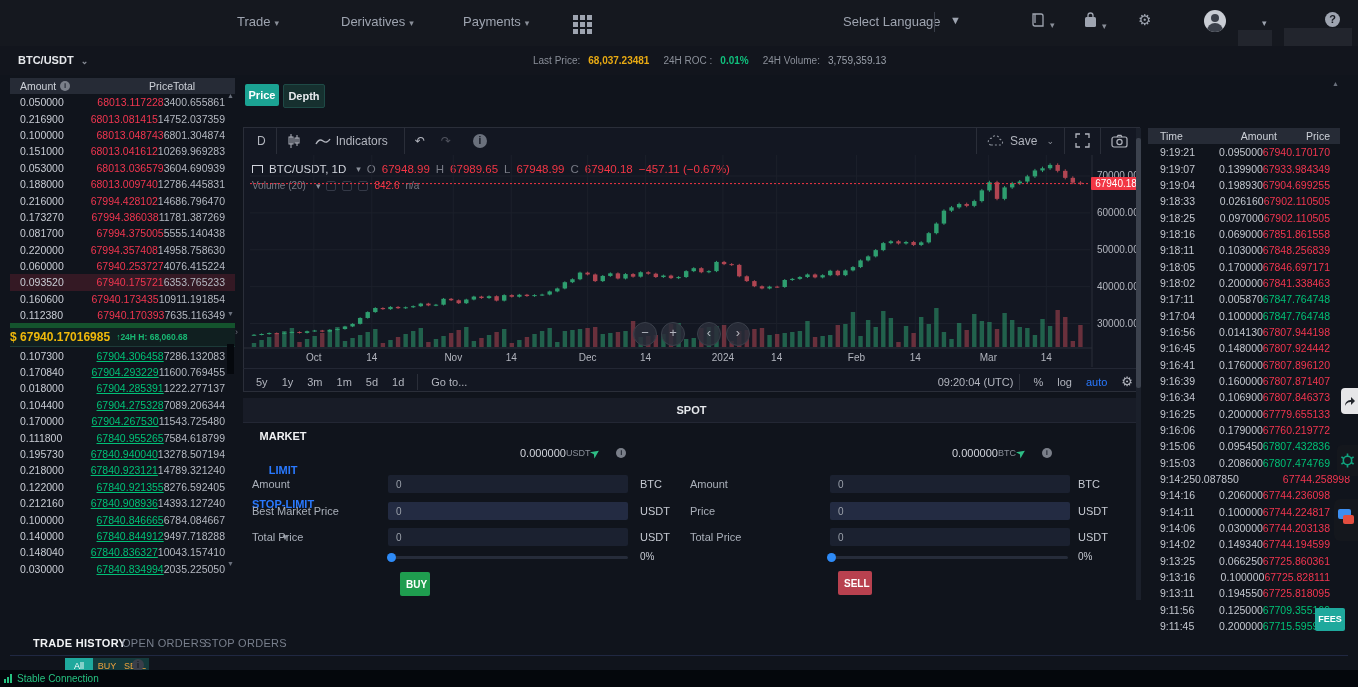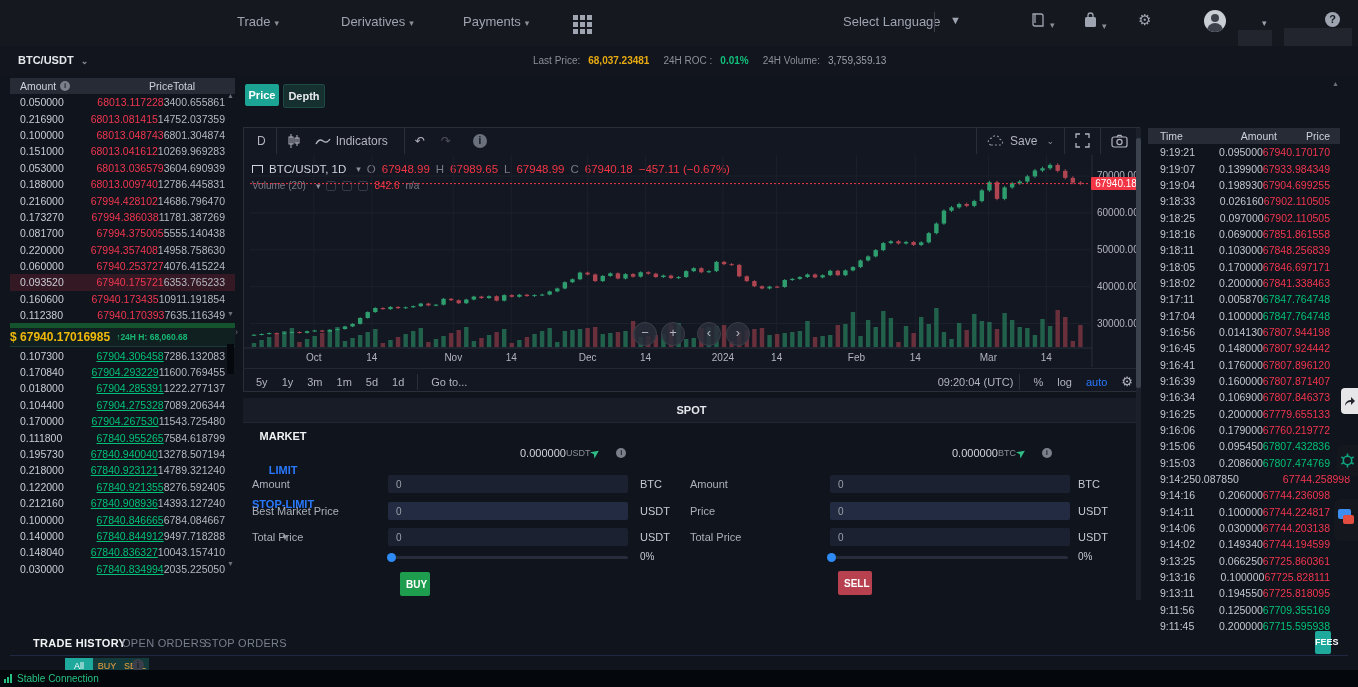--- a/index.html
+++ b/index.html
@@ -81,21 +81,21 @@
   .tr-header .c2{width:62px;text-align:right;}
   .tr-header .c3{flex:1;text-align:right;padding-right:10px;}
   .tr-row{display:flex;height:16.35px;align-items:center;font-size:10.5px;cursor:pointer;}
   .tr-row .tm{width:55px;padding-left:12px;color:#c3c7cf;}
   .tr-row .am{width:62px;text-align:right;color:#c3c7cf;}
   .tr-row .pr{flex:1;text-align:right;padding-right:10px;}
   
   .bt-tabs{position:absolute;top:637px;font-size:11px;color:#787f8c;cursor:pointer;letter-spacing:0.3px;}
   .bt-tabs.active{color:#f2f3f5;font-weight:bold;}
   .bt-underline{position:absolute;left:10px;top:655px;width:1338px;height:1px;background:#202842;}
-  .fees-btn{position:absolute;left:1315px;top:631px;width:16px;height:23px;background:#1fa99d;color:#fff;font-size:9px;font-weight:bold;text-align:center;line-height:23px;border-radius:2px;cursor:pointer;}
+  .fees-btn{position:absolute;left:1315px;top:608px;width:30px;height:23px;background:#1fa99d;color:#fff;font-size:9px;font-weight:bold;text-align:center;line-height:23px;border-radius:2px;cursor:pointer;}
   .filters{position:absolute;left:65px;top:658px;display:flex;}
   .filter-seg{height:16px;font-size:9px;line-height:16px;text-align:center;cursor:pointer;min-width:24px;padding:0 2px;}
   .filter-seg.on{background:#1fa99d;color:#fff;}
   .filter-seg.off{background:#153a3c;color:#f0a23c;}
   .filter-info{position:absolute;left:132px;top:659px;width:12px;height:12px;border-radius:50%;background:#3a3f4a;color:#1a1d24;font-size:9px;text-align:center;line-height:12px;font-weight:bold;}
   .statusbar{position:absolute;left:0;top:670px;width:1358px;height:17px;background:#04070c;display:flex;align-items:center;gap:5px;padding-left:4px;box-sizing:border-box;}
   .statusbar .txt{color:#26c281;font-size:10px;}
   .sig{display:flex;align-items:flex-end;gap:1px;}
   .sig span{width:2px;background:#26c281;}
   

